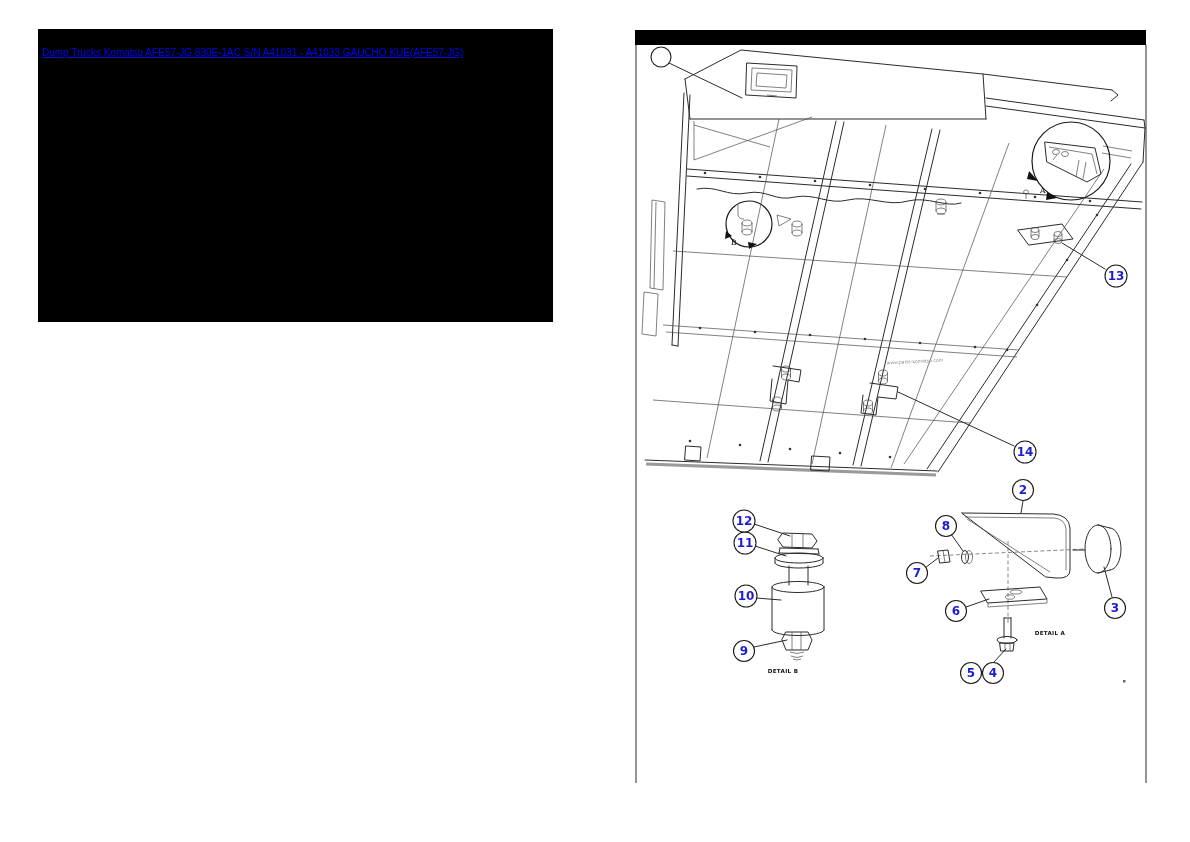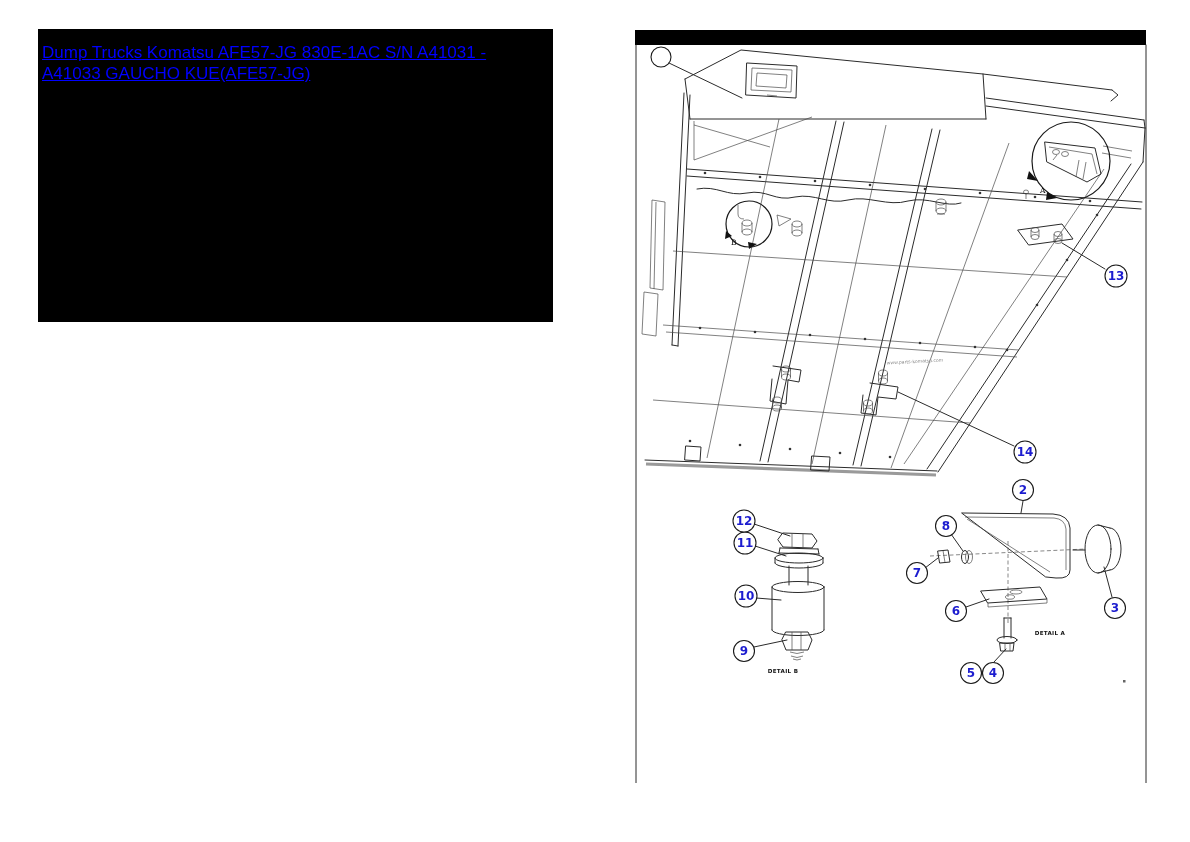--- a/index.html
+++ b/index.html
@@ -1,20 +1,20 @@
 <!DOCTYPE html>
 <html><head>
 <meta charset="utf-8">
 <style>
   html,body{margin:0;padding:0;background:#ffffff;}
   #page{position:relative;width:1190px;height:842px;background:#ffffff;overflow:hidden;
         font-family:"Liberation Sans",sans-serif;}
   .header-box{position:absolute;left:38px;top:29px;width:515px;height:293px;background:#000000;
               box-sizing:border-box;padding:13px 6px 0 4px;}
-  .catalog-link{color:#0000ff;font-size:17px;line-height:1.25;text-decoration:underline;
+  .catalog-link{color:#0000ff;font-size:10px;line-height:1.25;text-decoration:underline;
                 font-family:"Liberation Sans",sans-serif;display:inline;cursor:pointer;margin-top:20px;}
   .diagram{position:absolute;left:635px;top:30px;width:512px;height:753px;}
   svg{display:block;}
   .ln{fill:none;stroke:#2b2b2b;stroke-width:1;stroke-linejoin:round;stroke-linecap:round;}
   .thin{fill:none;stroke:#4a4a4a;stroke-width:.7;stroke-linejoin:round;}
   .shade{fill:none;stroke:#9a9a9a;stroke-width:3.2;}
   .dash{fill:none;stroke:#555;stroke-width:.7;stroke-dasharray:4 2.5;}
   .dot{fill:#333;stroke:none;}
   .arrowhead{fill:#111;stroke:none;}
   .co circle{fill:#ffffff;stroke:#1a1a1a;stroke-width:1.1;}

